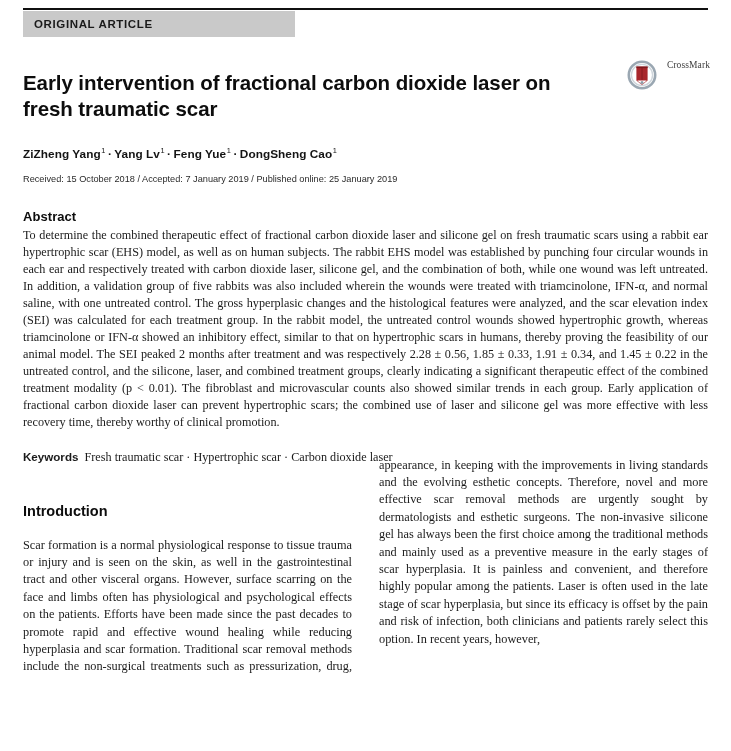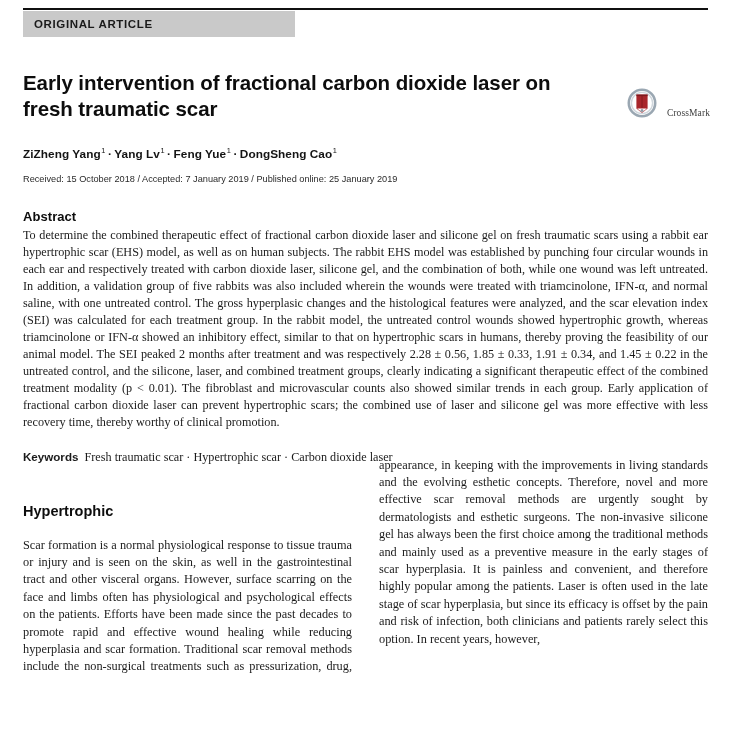--- a/index.html
+++ b/index.html
@@ -56,23 +56,23 @@
     font-size: 11.5px;
     font-weight: bold;
     letter-spacing: 0.055em;
     color: #1a1a1a;
   }
 
   
   .crossmark {
     position: absolute;
     right: 21px;
-    top: 80px;
+    top: 52px;
     display: flex;
-    align-items: flex-end;
+    align-items: flex-start;
     gap: 10px;
   }
   .cm-badge {
     width: 30px;
     height: 30px;
     position: relative;
   }
   .cm-label {
     font-family: "Liberation Serif", "DejaVu Serif", serif;
     font-size: 9.5px;
@@ -231,21 +231,21 @@
   </div>
 
   <div class="sec-head">Abstract</div>
   <div class="abstract-body">To determine the combined therapeutic effect of fractional carbon dioxide laser and silicone gel on fresh traumatic scars using a rabbit ear hypertrophic scar (EHS) model, as well as on human subjects. The rabbit EHS model was established by punching four circular wounds in each ear and respectively treated with carbon dioxide laser, silicone gel, and the combination of both, while one wound was left untreated. In addition, a validation group of five rabbits was also included wherein the wounds were treated with triamcinolone, IFN-α, and normal saline, with one untreated control. The gross hyperplasic changes and the histological features were analyzed, and the scar elevation index (SEI) was calculated for each treatment group. In the rabbit model, the untreated control wounds showed hypertrophic growth, whereas triamcinolone or IFN-α showed an inhibitory effect, similar to that on hypertrophic scars in humans, thereby proving the feasibility of our animal model. The SEI peaked 2 months after treatment and was respectively 2.28 ± 0.56, 1.85 ± 0.33, 1.91 ± 0.34, and 1.45 ± 0.22 in the untreated control, and the silicone, laser, and combined treatment groups, clearly indicating a significant therapeutic effect of the combined treatment modality (p &lt; 0.01). The fibroblast and microvascular counts also showed similar trends in each group. Early application of fractional carbon dioxide laser can prevent hypertrophic scars; the combined use of laser and silicone gel was more effective with less recovery time, thereby worthy of clinical promotion.</div>
 
   <div class="keywords">
     <b>Keywords</b>&nbsp;
     <span>Fresh traumatic scar</span><span class="kw-sep">·</span><span>Hypertrophic scar</span><span class="kw-sep">·</span><span>Carbon dioxide laser</span>
   </div>
 
-  <div class="intro-head">Hypertrophic</div>
+  <div class="intro-head">Introduction</div>
 
   <div class="columns">
     <div class="col col-left">
       <span class="clip">Scar formation is a normal physiological response to tissue trauma or injury and is seen on the skin, as well in the gastrointestinal tract and other visceral organs. However, surface scarring on the face and limbs often has physiological and psychological effects on the patients. Efforts have been made since the past decades to promote rapid and effective wound healing while reducing hyperplasia and scar formation. Traditional scar removal methods include the non-surgical treatments such as pressurization, drug, laser, radiotherapy,</span>
     </div>
     <div class="col col-right">
       <span class="clip" style="max-height:200px">appearance, in keeping with the improvements in living standards and the evolving esthetic concepts. Therefore, novel and more effective scar removal methods are urgently sought by dermatologists and esthetic surgeons. The non-invasive silicone gel has always been the first choice among the traditional methods and mainly used as a preventive measure in the early stages of scar hyperplasia. It is painless and convenient, and therefore highly popular among the patients. Laser is often used in the late stage of scar hyperplasia, but since its efficacy is offset by the pain and risk of infection, both clinicians and patients rarely select this option. In recent years, however,</span>
     </div>
   </div>
 

